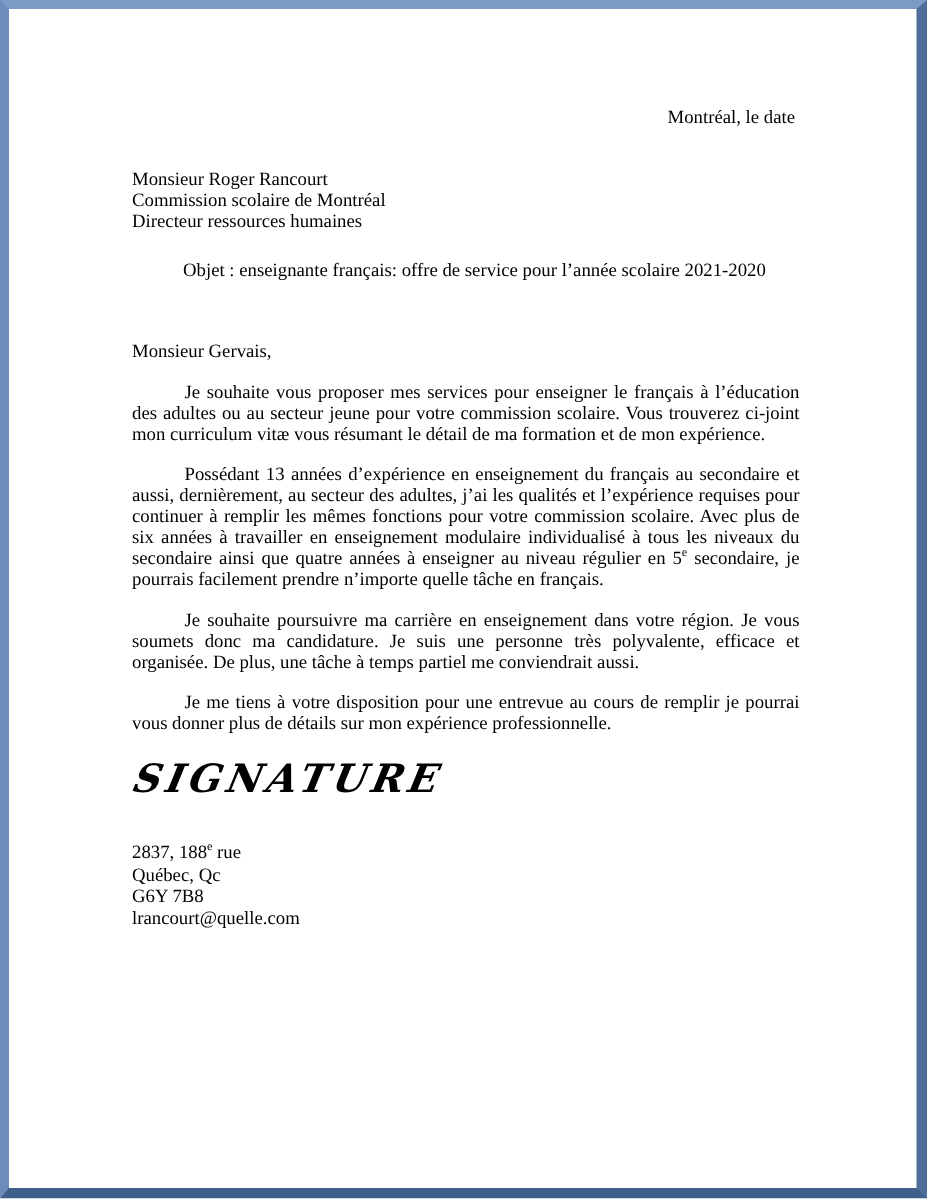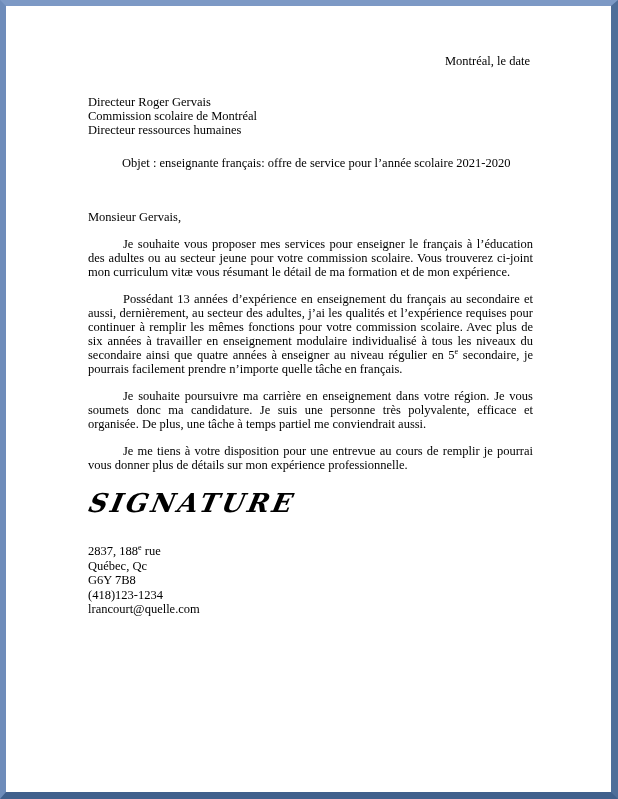--- a/index.html
+++ b/index.html
@@ -23,21 +23,21 @@
     overflow: hidden;
     font-family: "Liberation Serif", "DejaVu Serif", serif;
     font-size: 12.5px;
     line-height: 14px;
     color: #000000;
   }
   .content {
     box-sizing: border-box;
     width: 100%;
     height: 100%;
-    padding: 48px 78px 0 82px;
+    padding: 65px 78px 0 82px;
   }
   .date-line {
     margin-left: 357px;
     white-space: nowrap;
   }
   .recipient {
     margin-top: 27px;
   }
   .subject-line {
     margin-top: 19px;
@@ -78,21 +78,21 @@
 </style>
 </head>
 <body>
 
 <div class="page">
   <div class="content">
 
     <div class="date-line">Montréal, le date</div>
 
     <div class="recipient">
-      <div>Directeur Roger Gervais</div>
+      <div>Monsieur Roger Rancourt</div>
       <div>Commission scolaire de Montréal</div>
       <div>Directeur ressources humaines</div>
     </div>
 
     <div class="subject-line">Objet : enseignante  français: offre de service pour l’année scolaire 2021-2020</div>
 
     <div class="salutation">Monsieur Gervais,</div>
 
     <p class="para">Je souhaite vous proposer mes services pour enseigner le français à l’éducation des adultes ou au secteur jeune pour votre commission scolaire.  Vous trouverez ci-joint mon curriculum vitæ vous résumant le détail de ma formation et de mon expérience.</p>
 
@@ -104,18 +104,17 @@
 
 
     <div class="signature-script">
       <span>SIGNATURE</span>
     </div>
 
     <div class="sender">
       <div><span>2837, 188</span><sup>e</sup><span> rue</span></div>
       <div>Québec, Qc</div>
       <div>G6Y 7B8</div>
-      <div>(418)123-1234</div>
       <div>lrancourt@quelle.com</div>
     </div>
 
   </div>
 </div>
 
 </body></html>

